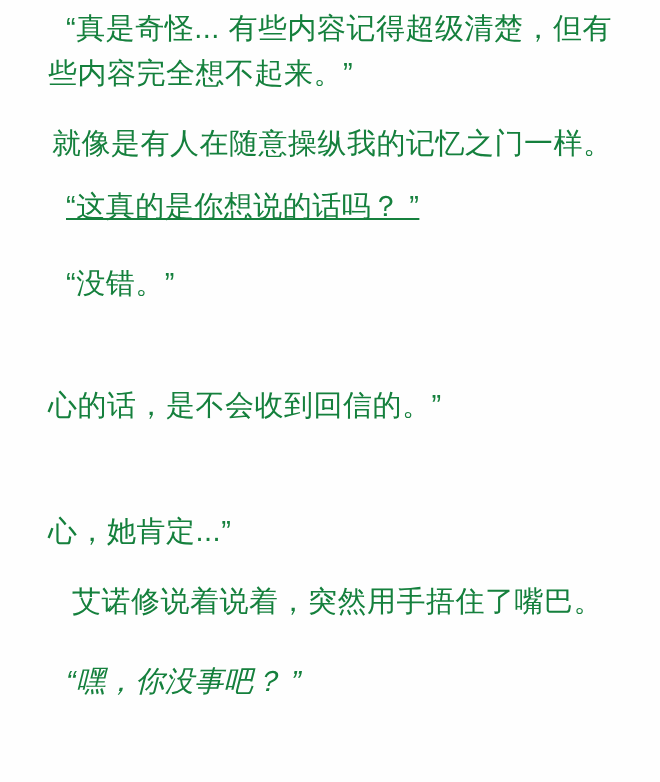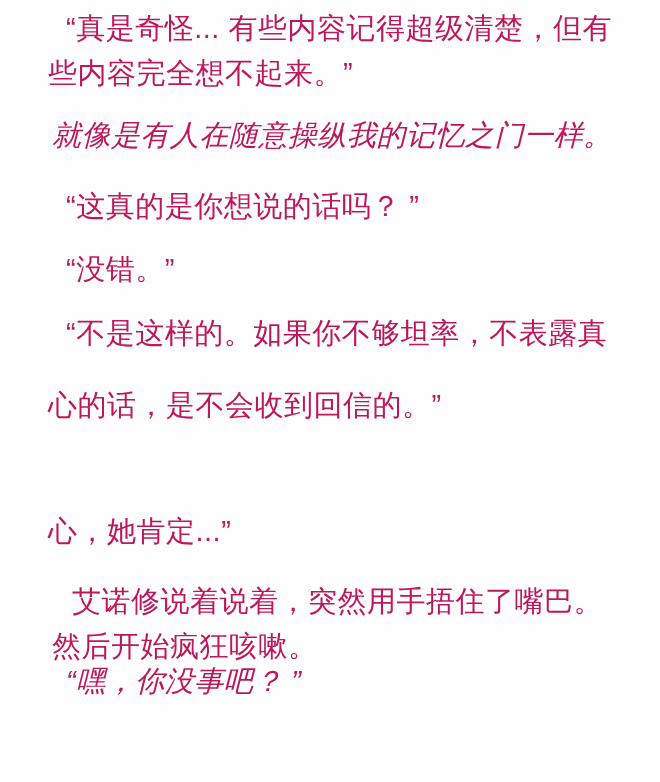--- a/index.html
+++ b/index.html
@@ -16,54 +16,52 @@
     position: relative;
     width: 660px;
     height: 782px;
     background: #fefefe;
     overflow: hidden;
   }
   .line {
     position: absolute;
     font-size: 29px;
     line-height: 1.1;
-    color: #be185d;
+    color: #15803d;
     letter-spacing: 0.5px;
     white-space: pre;
     font-weight: 400;
   }
   
   .l-quote { left: 66px; }
   
   .l-cont  { left: 48px; }
   
   .l-plain { left: 52px; }
 
   .t1  { top: 13px;  }
   .t2  { top: 58px;  }
-  .t3  { top: 120px; font-style: italic; }
-  .t4  { top: 191px; }
-  .t5  { top: 254px; }
+  .t3  { top: 128px; }
+  .t4  { top: 191px; text-decoration: underline; }
+  .t5  { top: 268px; }
   .t6  { top: 318px; }
   .t7  { top: 390px; }
   .t8  { top: 444px; }
   .t9  { top: 516px; }
   .t10 { top: 586px; margin-left: 20px; }
   .t11 { top: 631px; }
   .t12 { top: 666px; font-style: italic; }
   .t13 { top: 728px; }
 </style>
 </head>
 <body>
 
 <div class="page">
   <div class="line l-quote t1">“真是奇怪... 有些内容记得超级清楚，但有</div>
   <div class="line l-cont  t2">些内容完全想不起来。”</div>
   <div class="line l-plain t3">就像是有人在随意操纵我的记忆之门一样。</div>
   <div class="line l-quote t4">“这真的是你想说的话吗？ ”</div>
   <div class="line l-quote t5">“没错。”</div>
-  <div class="line l-quote t6">“不是这样的。如果你不够坦率，不表露真</div>
   <div class="line l-cont  t7">心的话，是不会收到回信的。”</div>
   <div class="line l-cont  t9">心，她肯定...”</div>
   <div class="line l-plain t10">艾诺修说着说着，突然用手捂住了嘴巴。</div>
-  <div class="line l-plain t11">然后开始疯狂咳嗽。</div>
   <div class="line l-quote t12">“嘿，你没事吧？ ”</div>
 </div>
 
 </body></html>

